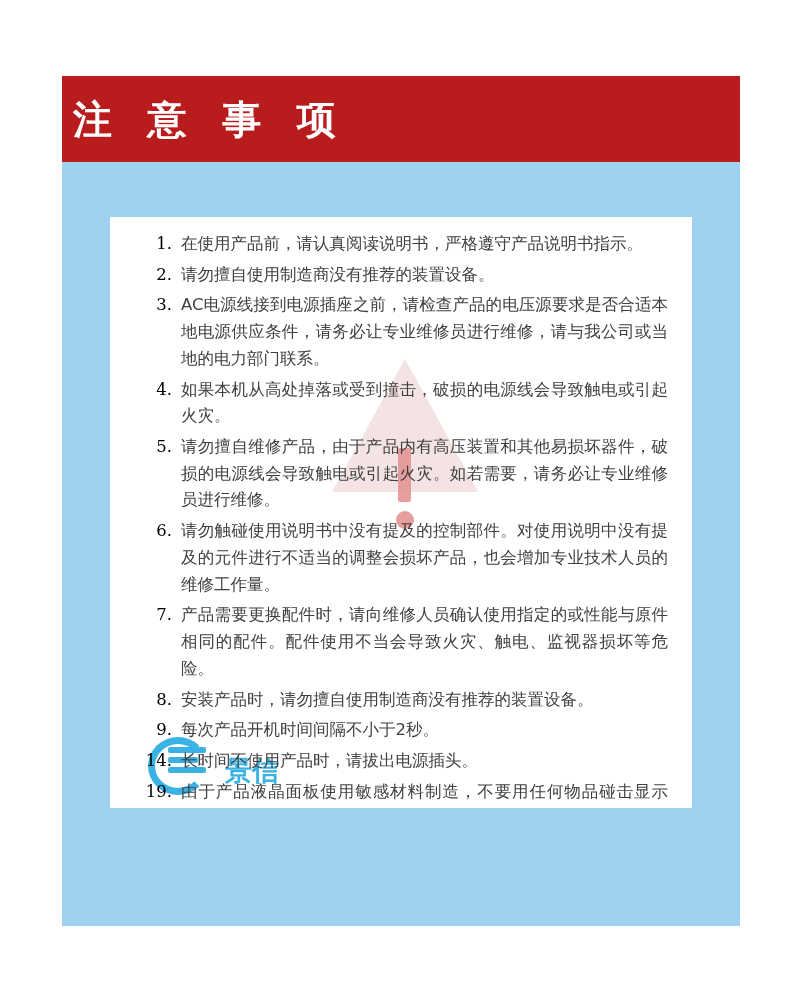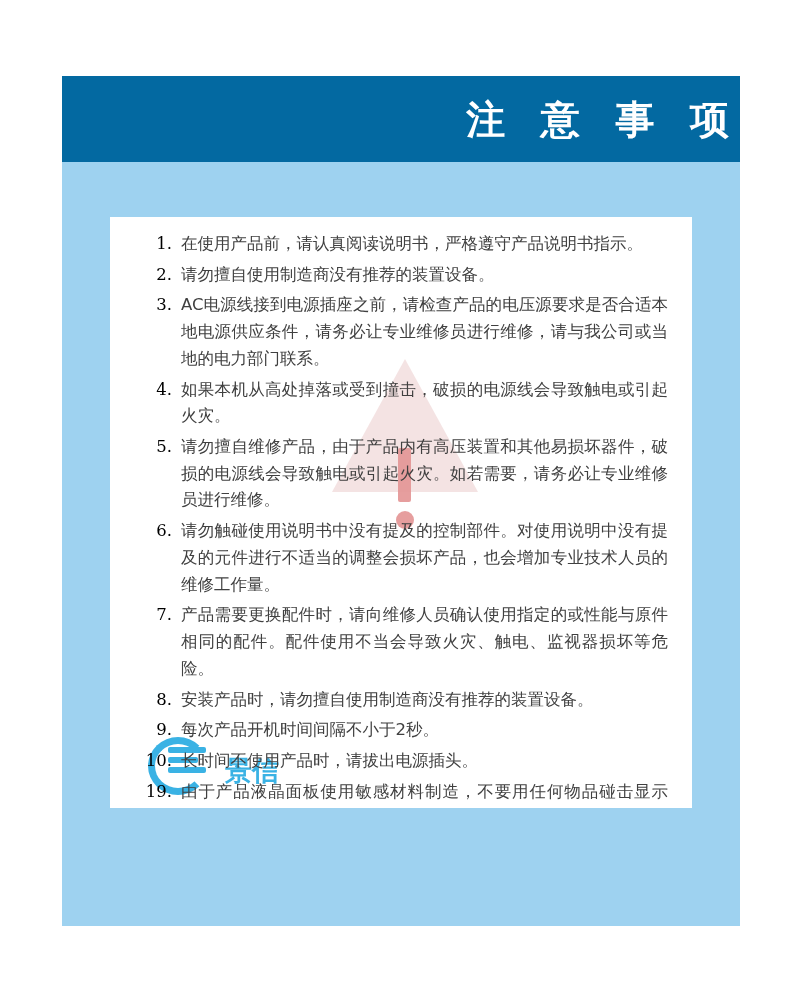--- a/index.html
+++ b/index.html
@@ -34,24 +34,24 @@
     background: #9ed2f0;
   }
 
   
   #header-bar {
     position: absolute;
     left: 62px;
     top: 76px;
     width: 678px;
     height: 86px;
-    background: #0369a1;
+    background: #b91c1c;
     display: flex;
     align-items: center;
-    justify-content: flex-end;
+    justify-content: flex-start;
   }
   #header-title {
     color: #ffffff;
     font-size: 39px;
     font-weight: bold;
     letter-spacing: 11px;
     text-indent: 11px;
     font-family: "DejaVu Sans", "Liberation Sans", sans-serif;
     line-height: 1;
   }
@@ -257,21 +257,21 @@
         <div class="notice-num">8.</div>
         <div class="notice-text">安装产品时，请勿擅自使用制造商没有推荐的装置设备。</div>
       </div>
 
       <div class="notice-item">
         <div class="notice-num">9.</div>
         <div class="notice-text">每次产品开机时间间隔不小于2秒。</div>
       </div>
 
       <div class="notice-item">
-        <div class="notice-num">10.</div>
+        <div class="notice-num">14.</div>
         <div class="notice-text">长时间不使用产品时，请拔出电源插头。</div>
       </div>
 
       <div class="notice-item">
         <div class="notice-num">19.</div>
         <div class="notice-text">由于产品液晶面板使用敏感材料制造，不要用任何物品碰击显示屏。如果本机从高处掉落或受到撞击，液晶面板有可能会破裂，此时请立即停止使用产品。</div>
       </div>
 
     </div>
   </div>

